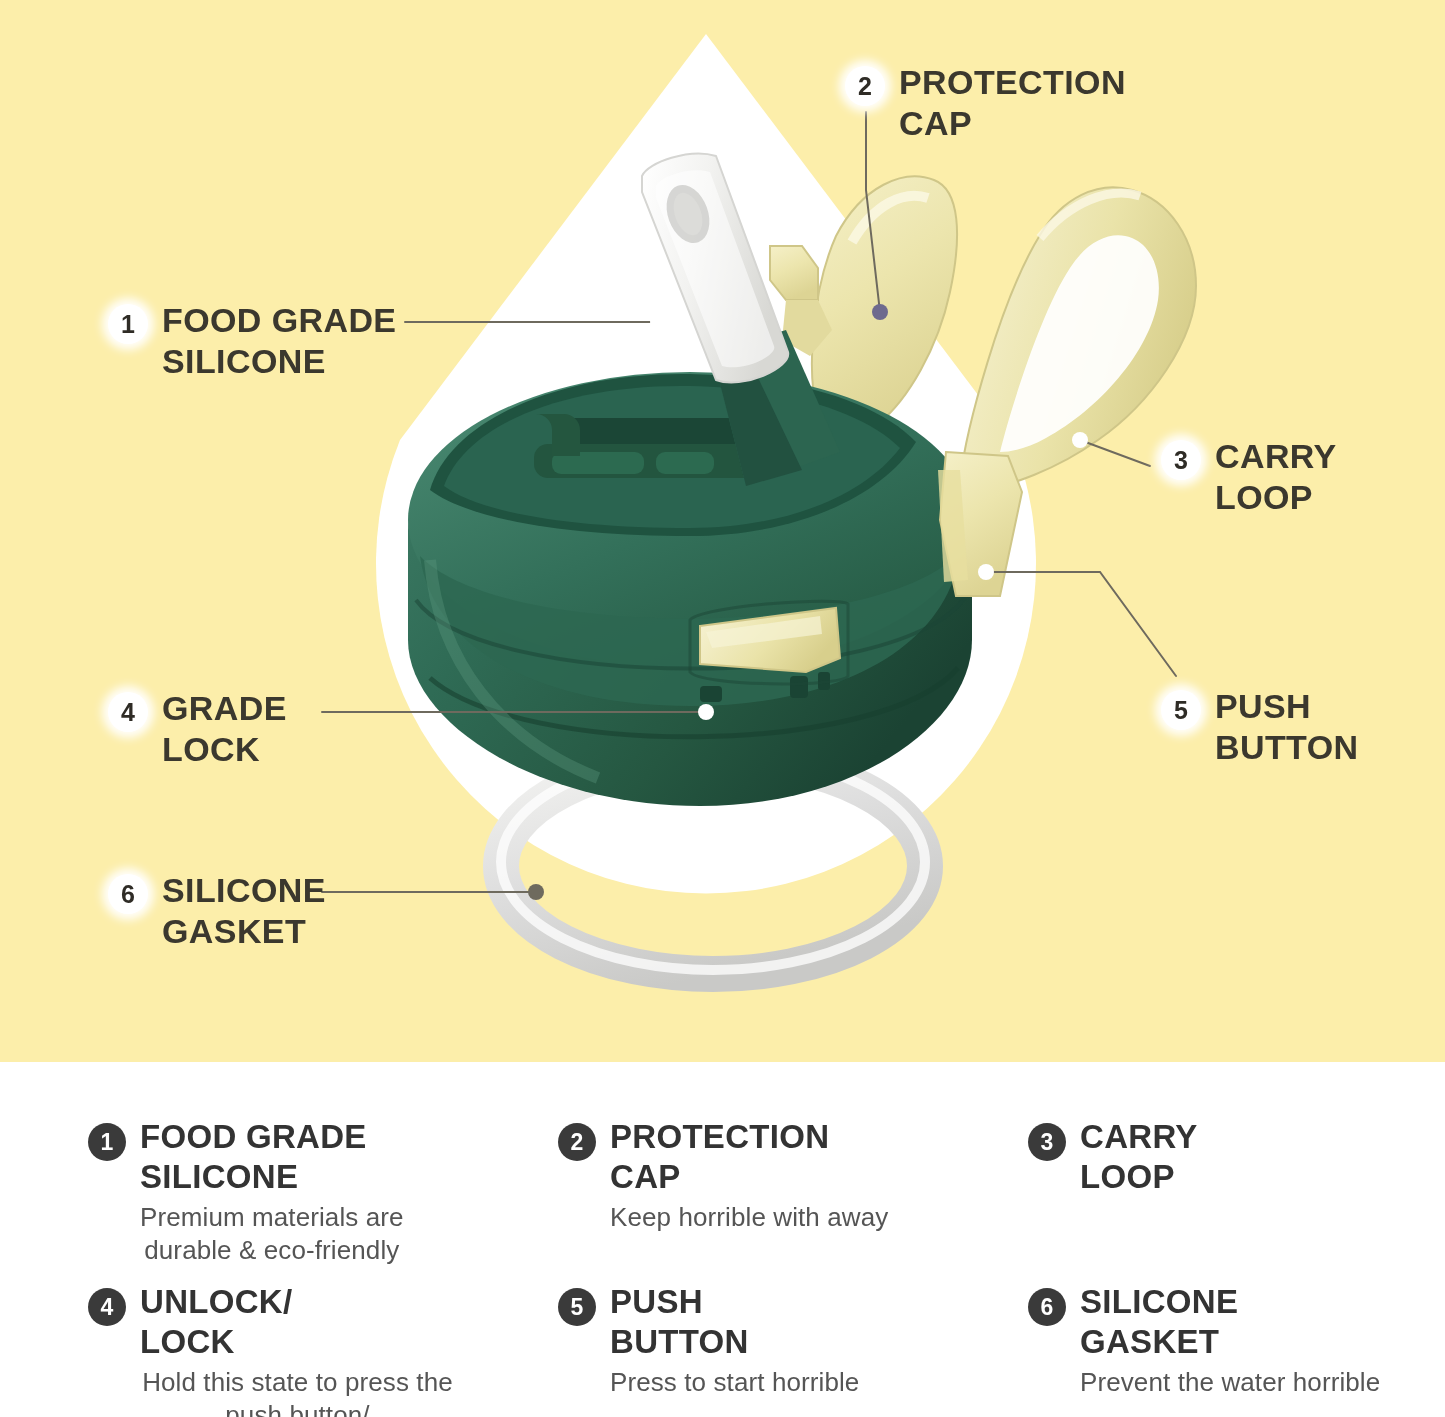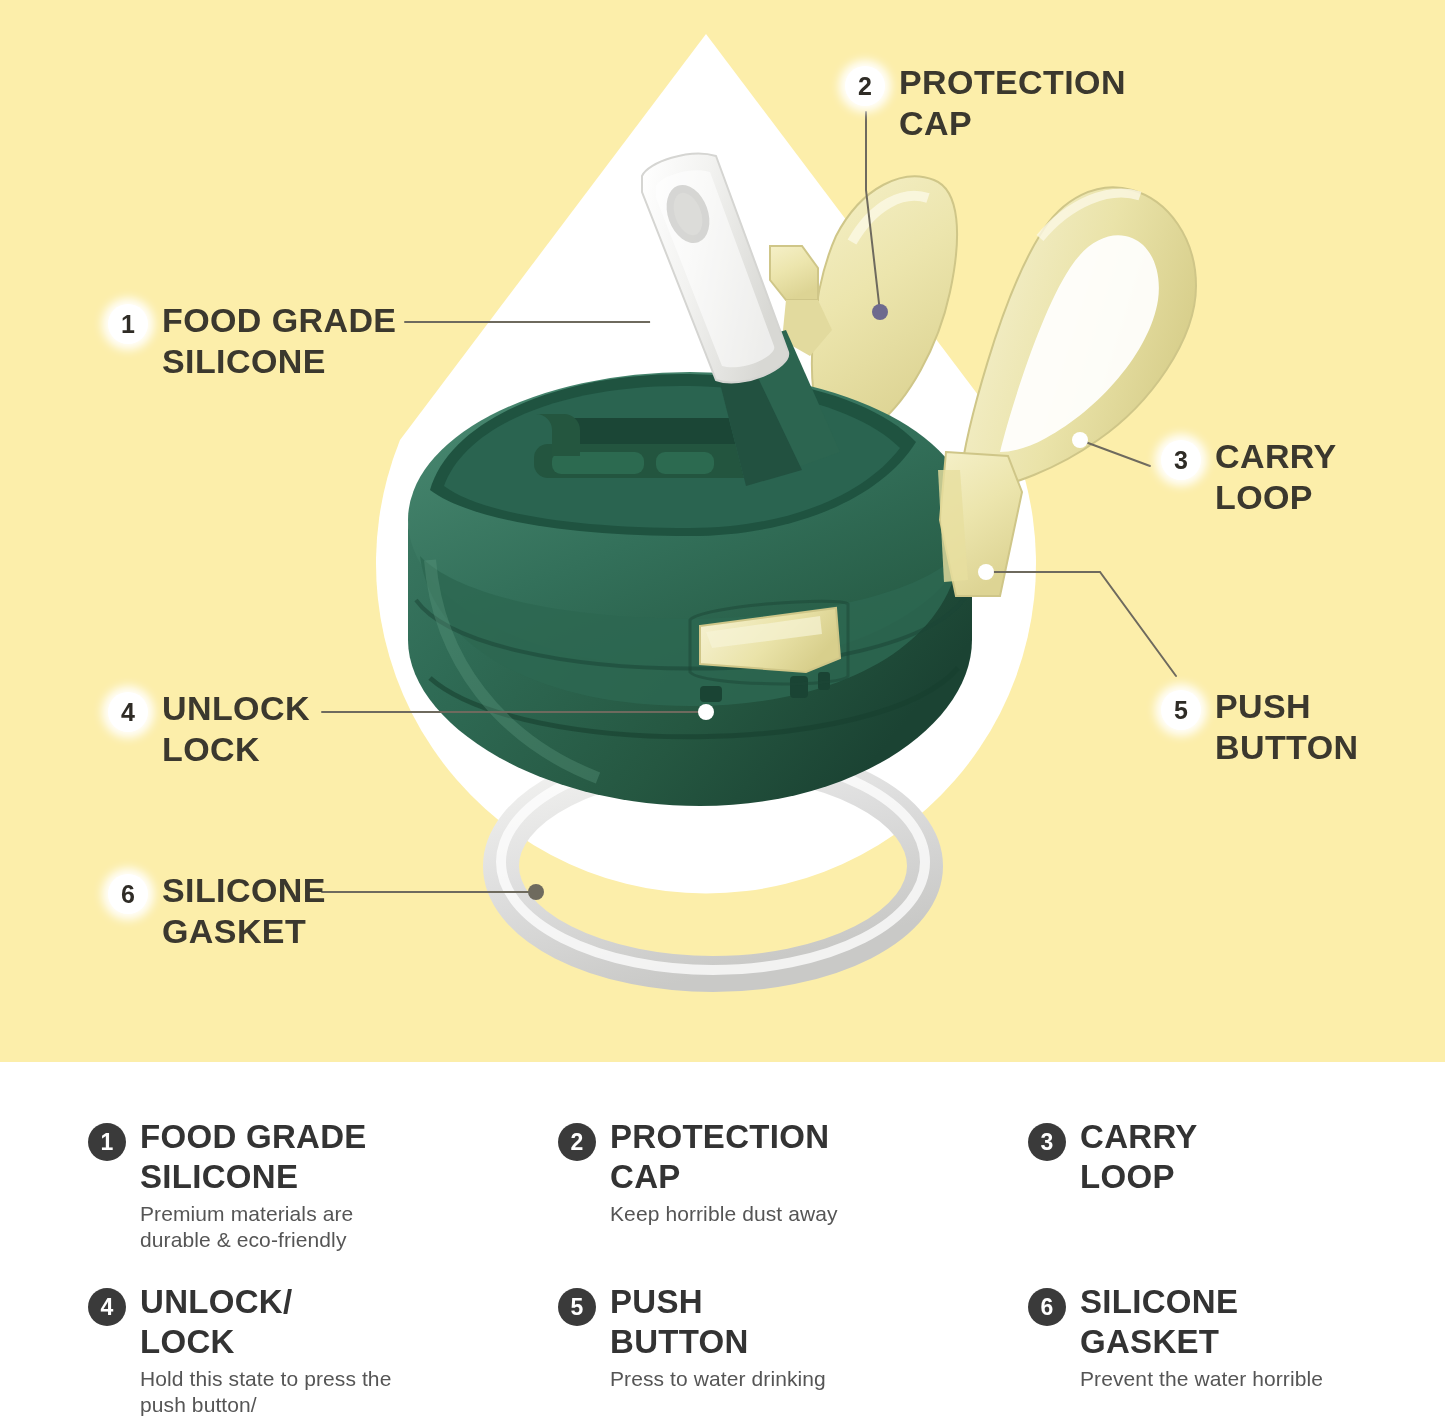--- a/index.html
+++ b/index.html
@@ -55,22 +55,22 @@
     background:#3a3a3a;color:#ffffff;
     display:flex;align-items:center;justify-content:center;
     font-size:23px;font-weight:bold;flex:0 0 auto;margin-top:6px;
   }
   .leg-body{display:flex;flex-direction:column;}
   .leg-title{
     font-size:33px;line-height:1.2;font-weight:bold;
     color:#333333;letter-spacing:.3px;white-space:pre-line;
   }
   .leg-desc{
-    font-size:21px;line-height:1.25;color:#555555;
-    margin-top:5px;white-space:pre-line;letter-spacing:.1px;
+    font-size:26px;line-height:1.25;color:#555555;
+    margin-top:5px;white-space:pre-line;letter-spacing:.1px;text-align:center;
   }
 </style>
 </head>
 <body>
 
 <div class="page">
 
   <div class="hero">
 
     <svg class="hero-svg" width="1445" height="1062" viewBox="0 0 1445 1062">
@@ -255,21 +255,21 @@
     </div>
 
     <div class="callout c3">
       <div class="badge-light">3</div>
       <div class="callout-text">CARRY
 LOOP</div>
     </div>
 
     <div class="callout c4">
       <div class="badge-light">4</div>
-      <div class="callout-text">UNLOCK
+      <div class="callout-text">GRADE
 LOCK</div>
     </div>
 
     <div class="callout c5">
       <div class="badge-light">5</div>
       <div class="callout-text">PUSH
 BUTTON</div>
     </div>
 
     <div class="callout c6">
@@ -289,21 +289,21 @@
         <div class="leg-desc">Premium materials are
 durable &amp; eco-friendly</div>
       </div>
     </div>
 
     <div class="leg-item">
       <div class="badge-dark">2</div>
       <div class="leg-body">
         <div class="leg-title">PROTECTION
 CAP</div>
-        <div class="leg-desc">Keep horrible dust away</div>
+        <div class="leg-desc">Keep horrible with away</div>
       </div>
     </div>
 
     <div class="leg-item">
       <div class="badge-dark">3</div>
       <div class="leg-body">
         <div class="leg-title">CARRY
 LOOP</div>
       </div>
     </div>
@@ -317,21 +317,21 @@
 push button/
 Prevent potential accidents</div>
       </div>
     </div>
 
     <div class="leg-item">
       <div class="badge-dark">5</div>
       <div class="leg-body">
         <div class="leg-title">PUSH
 BUTTON</div>
-        <div class="leg-desc">Press to water drinking</div>
+        <div class="leg-desc">Press to start horrible</div>
       </div>
     </div>
 
     <div class="leg-item">
       <div class="badge-dark">6</div>
       <div class="leg-body">
         <div class="leg-title">SILICONE
 GASKET</div>
         <div class="leg-desc">Prevent the water horrible</div>
       </div>

